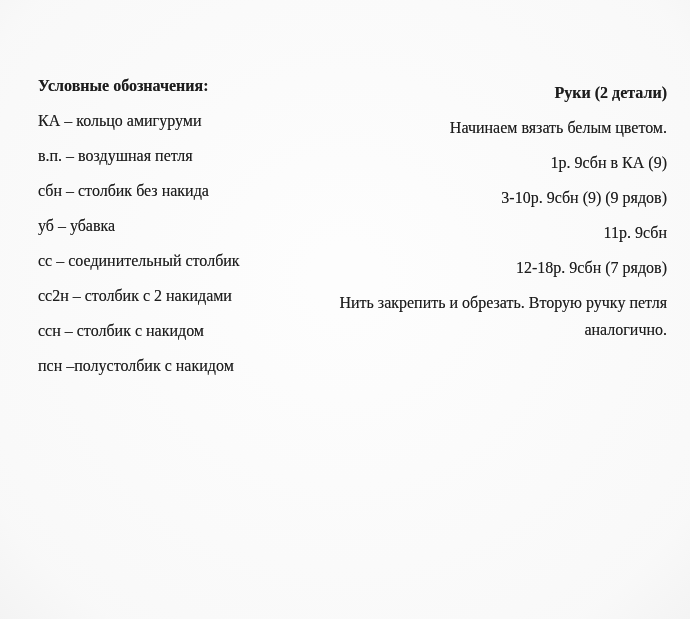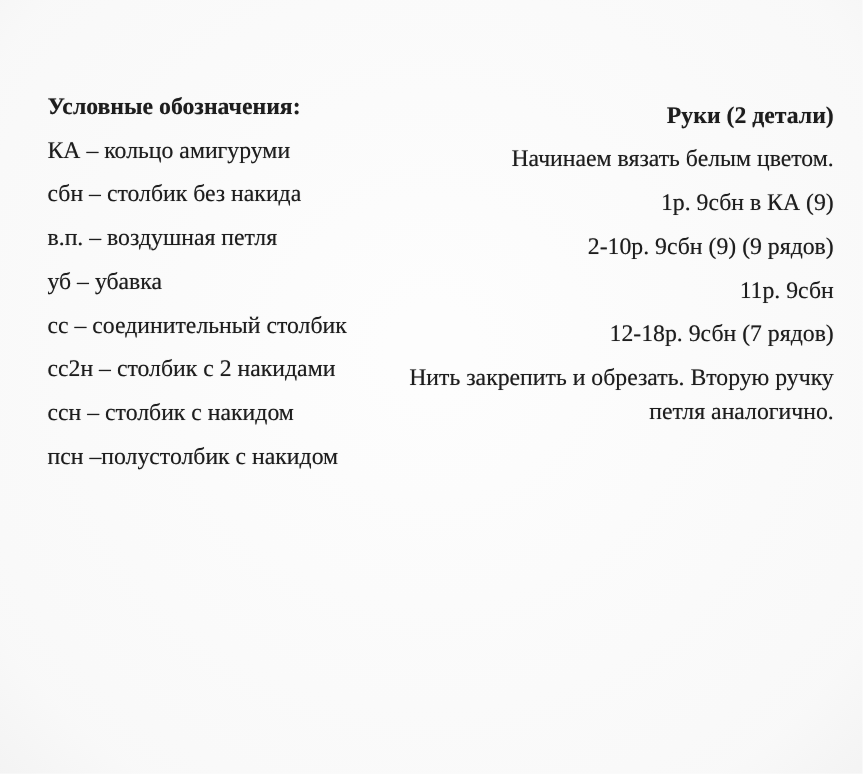--- a/index.html
+++ b/index.html
@@ -17,21 +17,21 @@
   }
   
   .paper {
     position: absolute;
     inset: 0;
     background:
       radial-gradient(ellipse at 50% 45%, rgba(255,255,255,0.6) 0%, rgba(244,244,244,0.35) 85%, rgba(236,236,236,0.5) 100%);
   }
   .col {
     position: absolute;
-    font-size: 19px;
+    font-size: 16px;
     line-height: 27px;
   }
   .col p {
     margin: 0 0 8px 0;
     text-shadow: 0 0 0.6px rgba(30,30,30,0.55); 
   }
   .col-left {
     left: 38px;
     top: 72px;
     width: 292px;
@@ -47,30 +47,30 @@
   }
 </style>
 </head>
 <body>
 
 <div class="paper"></div>
 
 <div class="col col-left">
   <p class="heading">Условные обозначения:</p>
   <p>КА – кольцо амигуруми</p>
+  <p>в.п. – воздушная петля</p>
   <p>сбн – столбик без накида</p>
-  <p>в.п. – воздушная петля</p>
   <p>уб – убавка</p>
   <p>сс – соединительный столбик</p>
   <p>сс2н – столбик с 2 накидами</p>
   <p>ссн – столбик с накидом</p>
   <p>псн –полустолбик с накидом</p>
 </div>
 
 <div class="col col-right">
   <p class="heading">Руки (2 детали)</p>
   <p>Начинаем вязать белым цветом.</p>
   <p>1р. 9сбн в КА (9)</p>
-  <p>2-10р. 9сбн (9) (9 рядов)</p>
+  <p>3-10р. 9сбн (9) (9 рядов)</p>
   <p>11р. 9сбн</p>
   <p>12-18р. 9сбн (7 рядов)</p>
   <p>Нить закрепить и обрезать. Вторую ручку петля аналогично.</p>
 </div>
 
 </body></html>

